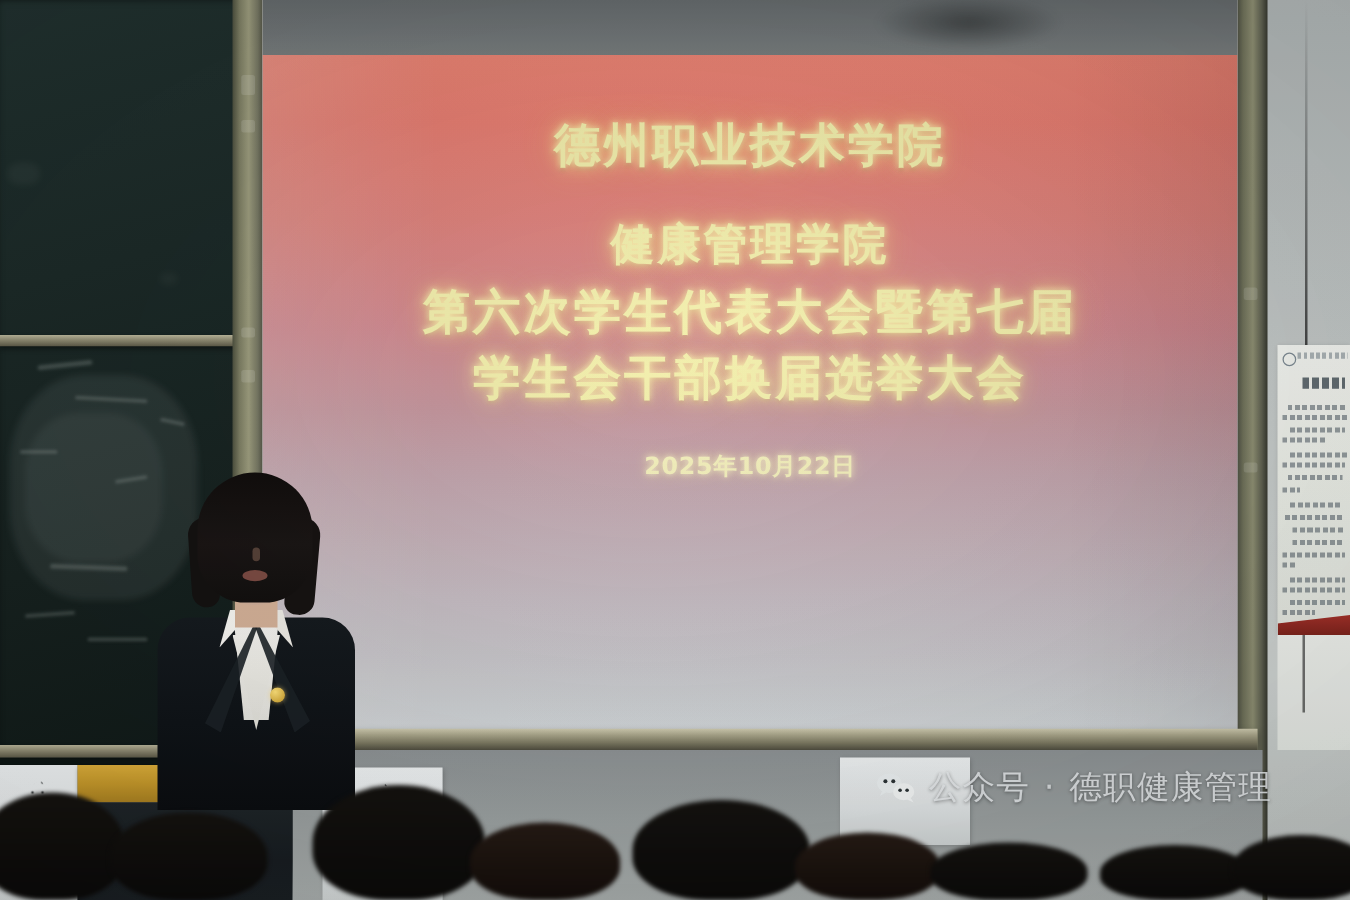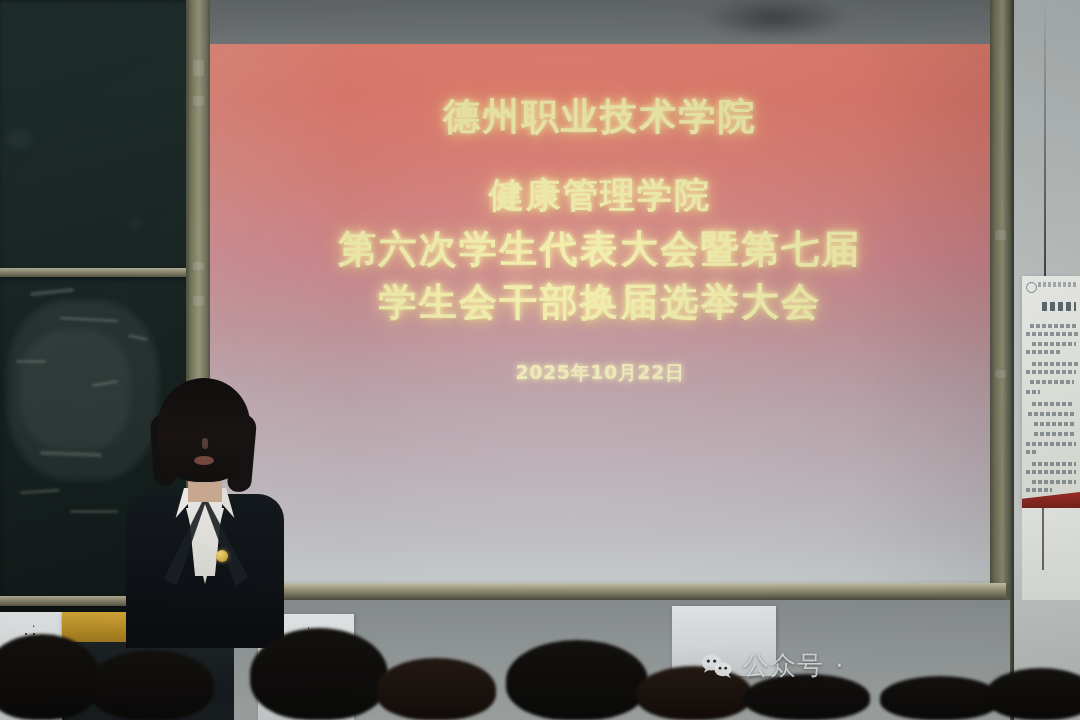--- a/index.html
+++ b/index.html
@@ -304,21 +304,21 @@
     position:absolute;left:1044px;top:0;width:2px;height:276px;
     background:linear-gradient(180deg,rgba(20,20,20,.0),rgba(25,25,25,.75));
   }
   .cord2{
     position:absolute;left:1042px;top:508px;width:2px;height:62px;
     background:rgba(25,25,25,.6);
   }
 
   
   .watermark{
-    position:absolute;left:700px;top:648px;
+    position:absolute;left:700px;top:612px;
     display:flex;align-items:center;gap:9px;
     color:rgba(232,236,238,.88);
     font-family:"DejaVu Sans","Liberation Sans",sans-serif;
     font-size:26px;letter-spacing:.04em;
     text-shadow:0 1px 3px rgba(0,0,0,.45);
     pointer-events:none;
   }
   .wechat-icon{position:relative;width:34px;height:26px;flex:0 0 auto;}
   .wm-sep{opacity:.9;padding:0 2px;}
 
@@ -474,16 +474,17 @@
         <g fill="rgba(242,245,246,.95)">
           <ellipse cx="27" cy="19" rx="10" ry="8"></ellipse>
           <polygon points="33.2,24.5 36.5,29 30.5,26.5"></polygon>
           <circle cx="23.6" cy="17.6" r="1.7" fill="#2c3336"></circle>
           <circle cx="30.2" cy="17.6" r="1.7" fill="#2c3336"></circle>
         </g>
       </svg>
     </span>
     <span>公众号</span>
     <span class="wm-sep">·</span>
+    <span>德职健康管理</span>
   </div>
 
   <div class="photo-grain"></div>
 </div>
 
 </body></html>

